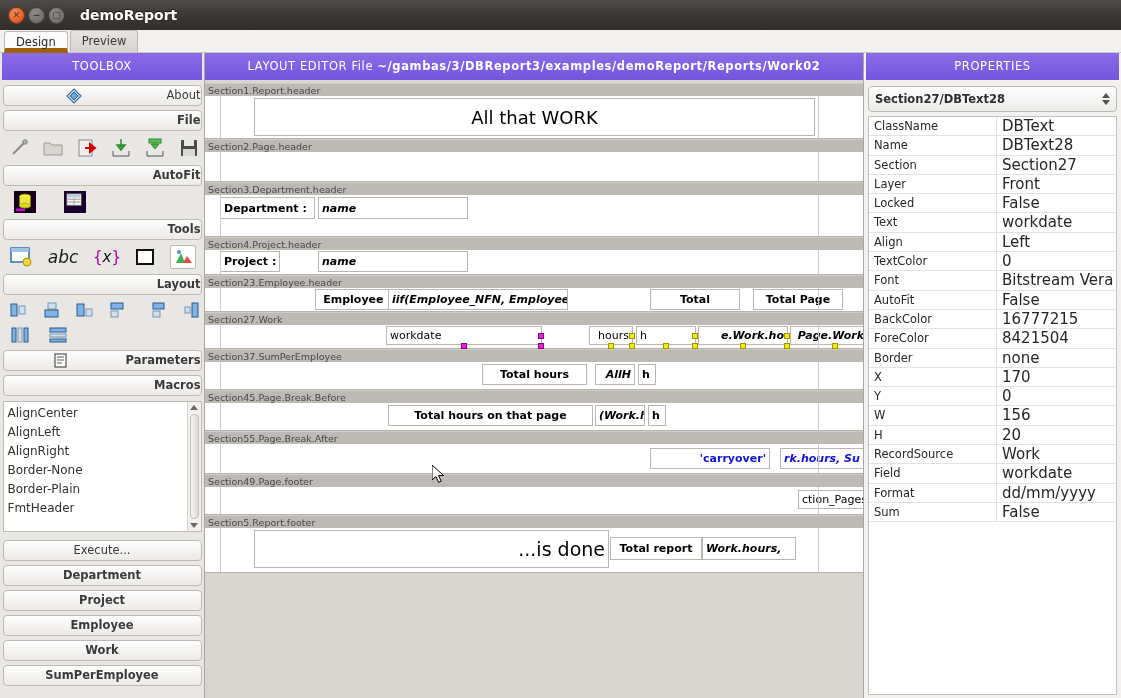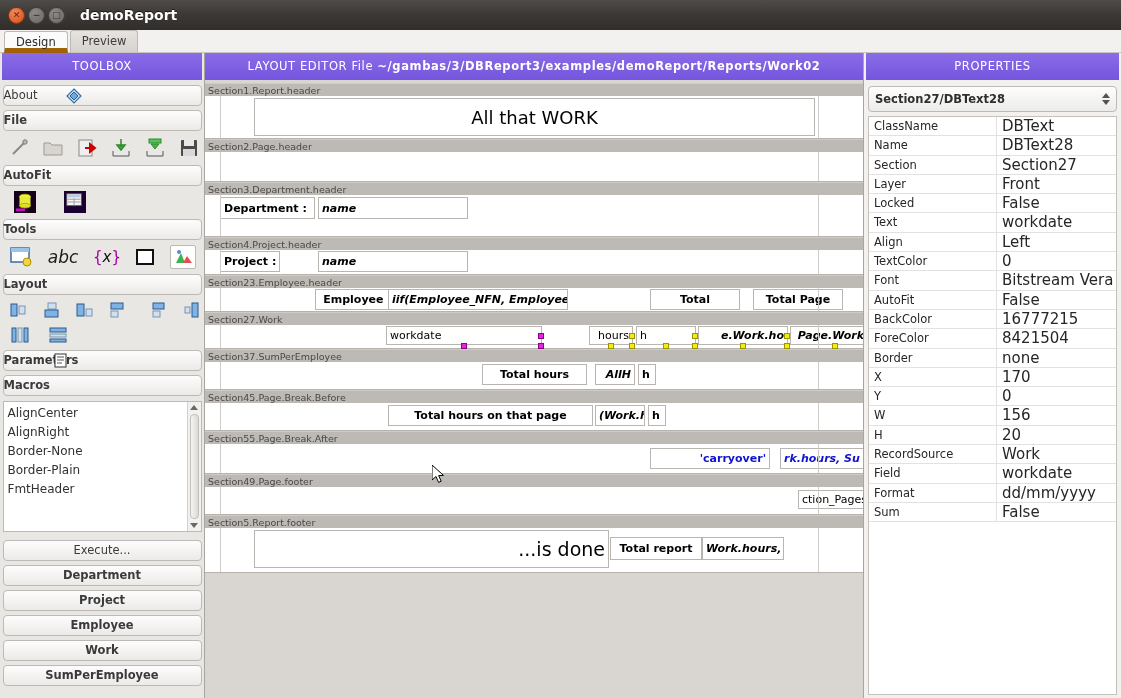--- a/index.html
+++ b/index.html
@@ -83,21 +83,21 @@
     text-align: center;
     font-size: 11.5px;
     letter-spacing: .6px;
     height: 27px; line-height: 27px;
     margin: 0 0 3px 0;
   }
   .grpbtn {
     display: block;
     width: 199px; height: 21px; line-height: 19px;
     margin: 2px auto;
-    text-align: left;
+    text-align: right;
     font-size: 11.5px; font-weight: bold; color: #3a3a3a;
     background: linear-gradient(to bottom,#fdfdfd,#eceae7);
     border: 1px solid #bdb9b5;
     border-radius: 4px;
     position: relative;
   }
   .grpbtn.light { font-weight: normal; }
   .grpbtn .bi {
     position: absolute; left: 62px; top: 2px;
   }
@@ -430,20 +430,21 @@
           </svg>
       </span>
       <span>Parameters</span>
     </div>
 
     <div class="grpbtn">Macros</div>
 
     <div class="macro-list">
       <div class="macro-items">
         <div class="macro-item">AlignCenter</div>
+        <div class="macro-item">AlignLeft</div>
         <div class="macro-item">AlignRight</div>
         <div class="macro-item">Border-None</div>
         <div class="macro-item">Border-Plain</div>
         <div class="macro-item">FmtHeader</div>
       </div>
       <div class="macro-sb">
         <div class="sb-arrow sb-up"></div>
         <div class="sb-thumb"></div>
         <div class="sb-arrow sb-dn"></div>
       </div>
@@ -547,21 +548,21 @@
         <div class="sec-label">Section49.Page.footer</div>
         <div class="sec-body" style="height: 28px;">
           <div class="fld " style="left: 593px; top: 3px; width: 80px; height: 19px;">ction_Pages</div>
           <div style="position: absolute; left: 15px; top: 0px; bottom: 0px; width: 1px; background: rgb(207, 205, 201);"></div>
           <div style="position: absolute; left: 613px; top: 0px; bottom: 0px; width: 1px; background: rgb(207, 205, 201);"></div>
         </div>
         <div class="sec-label">Section5.Report.footer</div>
         <div class="sec-body" style="height: 45px;">
           <div class="fld med right" style="left: 49px; top: 2px; width: 355px; height: 38px;">...is done</div>
           <div class="fld bold center" style="left: 405px; top: 9px; width: 92px; height: 23px;">Total report</div>
-          <div class="fld ital" style="left: 497px; top: 9px; width: 82px; height: 23px; text-align: right;">Work.hours,</div>
+          <div class="fld ital" style="left: 497px; top: 9px; width: 94px; height: 23px; text-align: right;">Work.hours,</div>
           <div style="position: absolute; left: 15px; top: 0px; bottom: 0px; width: 1px; background: rgb(207, 205, 201);"></div>
           <div style="position: absolute; left: 613px; top: 0px; bottom: 0px; width: 1px; background: rgb(207, 205, 201);"></div>
         </div>
       </div>
     <div id="cursor" style="left: 432px; top: 465px; position: absolute;">
       <svg width="14" height="20" viewBox="0 0 14 20">
           <polygon points="0,0 0,15 4,11.5 6.6,17.4 9.2,16.2 6.6,10.6 11.5,10.4" fill="#ffffff" stroke="#000000" stroke-width="1"></polygon>
         </svg>
     </div>
   </div>

